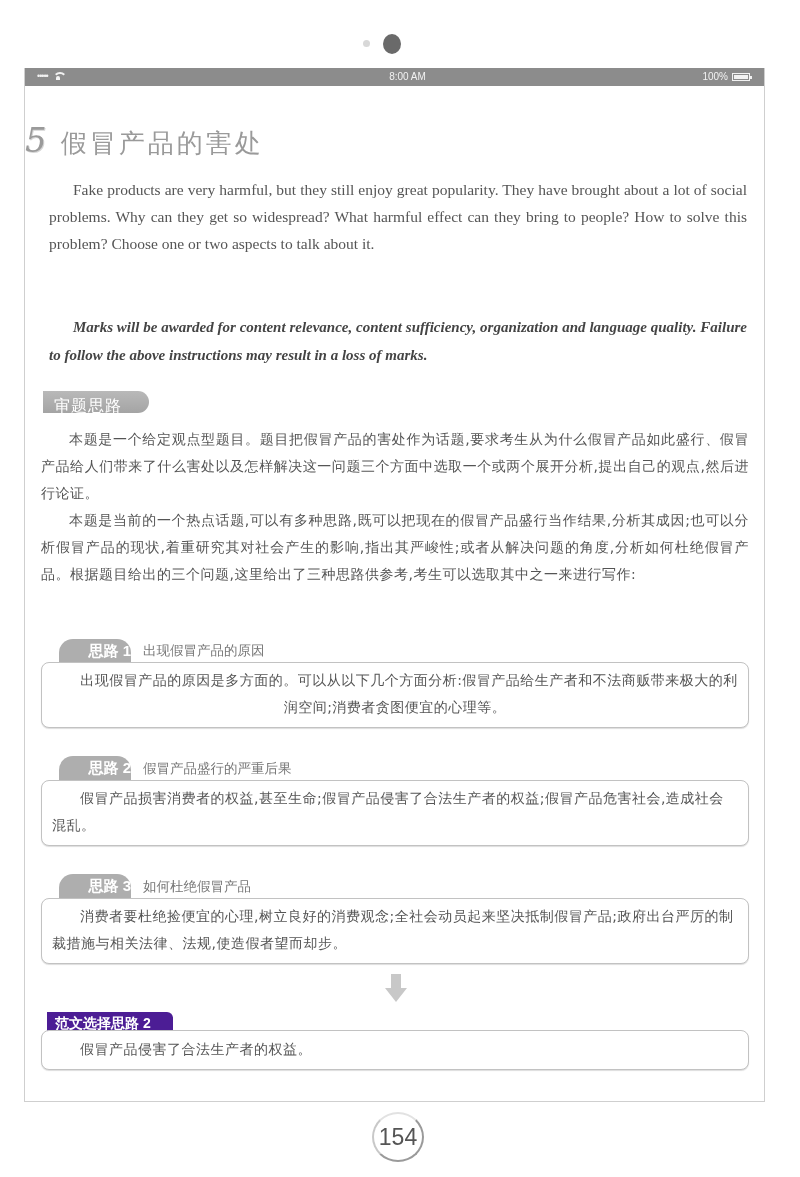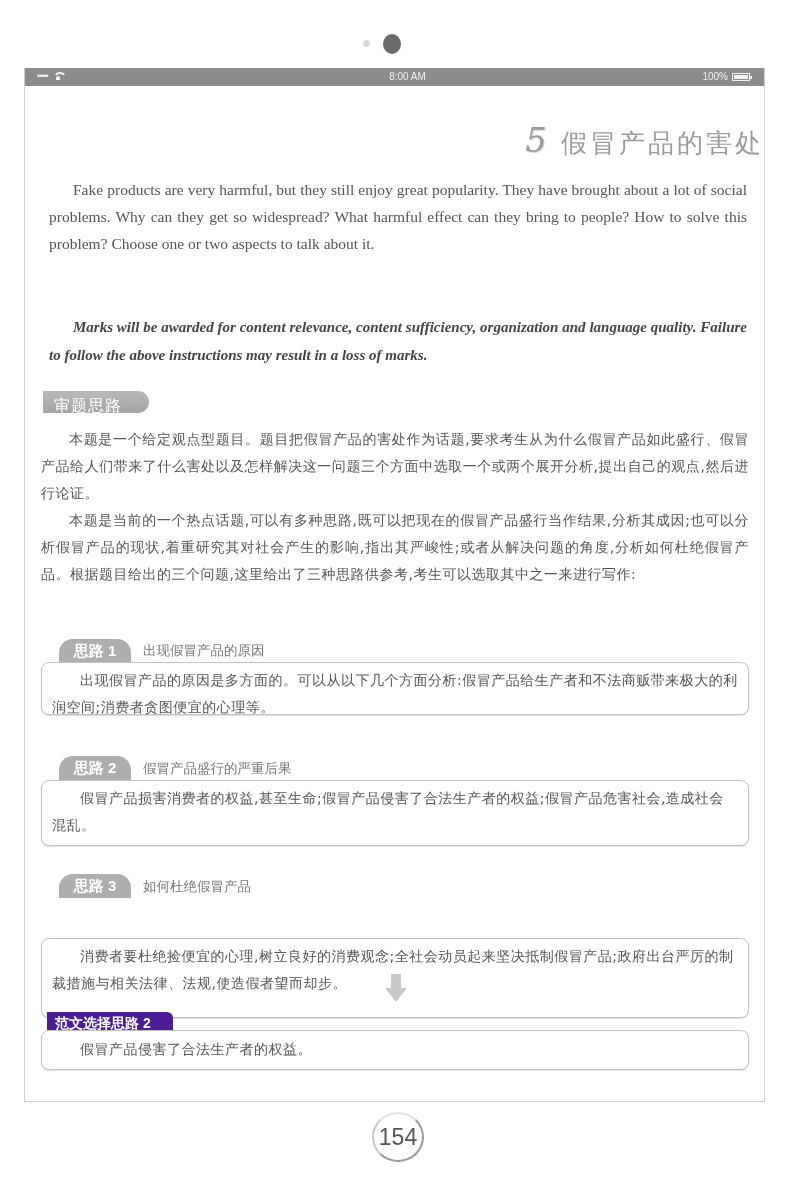--- a/index.html
+++ b/index.html
@@ -17,37 +17,37 @@
   .signal-dots { letter-spacing: -1px; font-size: 9px; }
   .wifi { width: 10px; height: 8px; position: relative; }
   .wifi::before { content: ""; position: absolute; left: 0; top: 0; width: 10px; height: 10px; border-radius: 50%; border: 2px solid #f2f2f2; border-bottom-color: transparent; border-left-color: transparent; border-right-color: transparent; }
   .wifi::after { content: ""; position: absolute; left: 3px; top: 4px; width: 4px; height: 4px; background: #f2f2f2; border-radius: 50% 50% 0 0; }
   .status-time { position: absolute; left: 13px; width: 100%; top: 3px; text-align: center; }
   .status-right { position: absolute; right: 14px; top: 3px; display: flex; align-items: center; gap: 4px; }
   .battery { width: 18px; height: 8px; border: 1px solid #f2f2f2; position: relative; padding: 1px; }
   .battery-fill { width: 100%; height: 100%; background: #f2f2f2; }
   .battery::after { content: ""; position: absolute; right: -3px; top: 2px; width: 2px; height: 3px; background: #f2f2f2; }
 
-  .page-title { position: absolute; left: 0; top: 52px; width: 100%; text-align: right; color: #999; }
+  .page-title { position: absolute; left: 0; top: 52px; width: 100%; text-align: left; color: #999; }
   .page-title .num { font-family: "DejaVu Serif", serif; font-style: italic; font-size: 34px; color: #9a9a9a; text-shadow: 1px 1px 0 #d5d5d5; margin-right: 14px; }
   .page-title .txt { font-size: 26px; letter-spacing: 3px; color: #9a9a9a; }
 
   .en { position: absolute; left: 24px; width: 698px; font-family: "Liberation Serif", serif; font-size: 15.5px; color: #555; line-height: 27px; text-align: justify; }
   .en p { text-indent: 24px; }
   .en .topic-line { text-indent: 24px; }
   .en .topic-line b { font-weight: bold; color: #333; }
   .en-title { position: absolute; left: 0; width: 100%; top: 218px; text-align: center; font-family: "Liberation Serif", serif; font-weight: bold; font-size: 17.5px; color: #888; }
   .en-marks { position: absolute; left: 24px; width: 698px; top: 245px; font-family: "Liberation Serif", serif; font-style: italic; font-weight: bold; font-size: 15px; color: #444; line-height: 28px; text-align: justify; text-indent: 24px; }
 
   .section-tag { position: absolute; left: 18px; top: 323px; height: 22px; width: 106px; background: linear-gradient(#b9b9b9, #a4a4a4); color: #fff; font-size: 16px; letter-spacing: 1px; line-height: 30px; padding-left: 11px; border-radius: 0 15px 15px 0; }
 
   .cn { position: absolute; left: 16px; width: 708px; font-size: 14px; color: #555; line-height: 27px; letter-spacing: 0.5px; text-align: justify; }
   .cn p { text-indent: 28px; }
 
-  .idea-tag { position: absolute; left: 34px; height: 24px; width: 72px; background: #aeaeae; color: #fff; font-family: "Liberation Sans", sans-serif; font-weight: bold; font-size: 15px; line-height: 24px; text-align: center; border-radius: 14px 14px 0 0; }
+  .idea-tag { position: absolute; left: 34px; height: 24px; width: 72px; background: #aeaeae; color: #fff; font-family: "Liberation Sans", sans-serif; font-weight: bold; font-size: 15px; line-height: 24px; text-align: right; border-radius: 14px 14px 0 0; }
   .idea-title { position: absolute; left: 118px; font-size: 13.5px; color: #777; }
   .idea-box { position: absolute; left: 16px; width: 708px; border: 1px solid #c2c2c2; border-radius: 8px; background: #fff; box-shadow: 0 1px 1px #ddd; padding: 4px 10px 4px 10px; font-size: 14px; color: #555; line-height: 27px; letter-spacing: 0.5px; }
   .idea-box p { text-indent: 28px; }
 
   .arrow-down { position: absolute; left: 360px; top: 906px; width: 22px; height: 30px; }
   .arrow-down .stem { position: absolute; left: 6px; top: 0; width: 10px; height: 14px; background: #c8c8c8; }
   .arrow-down .head { position: absolute; left: 0; top: 14px; width: 0; height: 0; border-left: 11px solid transparent; border-right: 11px solid transparent; border-top: 14px solid #c8c8c8; }
 
   .choice-tag { position: absolute; left: 22px; top: 944px; height: 22px; width: 126px; background: #4c1d95; color: #fff; font-family: "Liberation Sans", sans-serif; font-weight: bold; font-size: 14px; line-height: 22px; padding-left: 8px; border-radius: 0 6px 0 0; }
 
@@ -88,33 +88,33 @@
 
   <div class="section-tag">审题思路</div>
 
   <div class="cn" style="top:358px;">
     <p>本题是一个给定观点型题目。题目把假冒产品的害处作为话题,要求考生从为什么假冒产品如此盛行、假冒产品给人们带来了什么害处以及怎样解决这一问题三个方面中选取一个或两个展开分析,提出自己的观点,然后进行论证。</p>
     <p>本题是当前的一个热点话题,可以有多种思路,既可以把现在的假冒产品盛行当作结果,分析其成因;也可以分析假冒产品的现状,着重研究其对社会产生的影响,指出其严峻性;或者从解决问题的角度,分析如何杜绝假冒产品。根据题目给出的三个问题,这里给出了三种思路供参考,考生可以选取其中之一来进行写作:</p>
   </div>
 
   <div class="idea-tag" style="top:571px;">思路 1</div>
   <div class="idea-title" style="top:574px;">出现假冒产品的原因</div>
-  <div class="idea-box" style="top:594px; height:53px;">
+  <div class="idea-box" style="top:594px; height:66px;text-align:center;">
     <p>出现假冒产品的原因是多方面的。可以从以下几个方面分析:假冒产品给生产者和不法商贩带来极大的利润空间;消费者贪图便宜的心理等。</p>
   </div>
 
   <div class="idea-tag" style="top:688px;">思路 2</div>
   <div class="idea-title" style="top:692px;">假冒产品盛行的严重后果</div>
   <div class="idea-box" style="top:712px; height:66px;">
     <p>假冒产品损害消费者的权益,甚至生命;假冒产品侵害了合法生产者的权益;假冒产品危害社会,造成社会混乱。</p>
   </div>
 
   <div class="idea-tag" style="top:806px;">思路 3</div>
   <div class="idea-title" style="top:810px;">如何杜绝假冒产品</div>
-  <div class="idea-box" style="top:830px; height:80px;margin-top:40px;">
+  <div class="idea-box" style="top:830px; height:66px;">
     <p>消费者要杜绝捡便宜的心理,树立良好的消费观念;全社会动员起来坚决抵制假冒产品;政府出台严厉的制裁措施与相关法律、法规,使造假者望而却步。</p>
   </div>
 
   <div class="arrow-down">
     <div class="stem"></div>
     <div class="head"></div>
   </div>
 
   <div class="choice-tag">范文选择思路 2</div>
   <div class="idea-box" style="top:962px; height:40px; padding-top:5px;">

